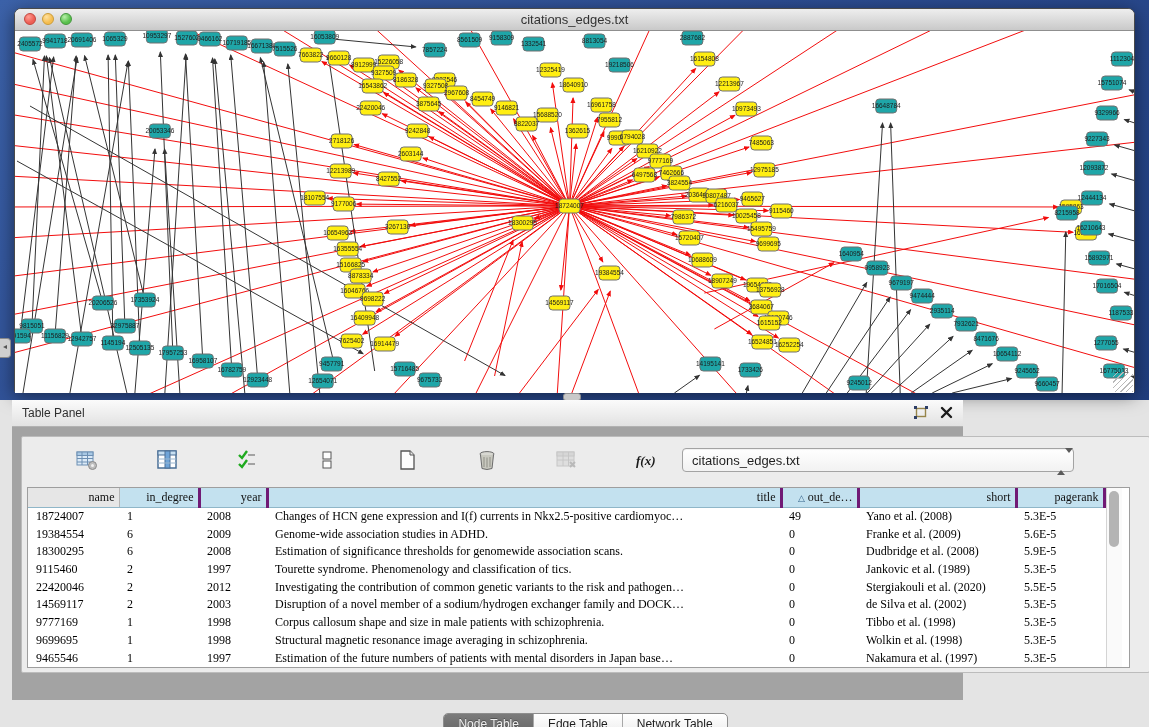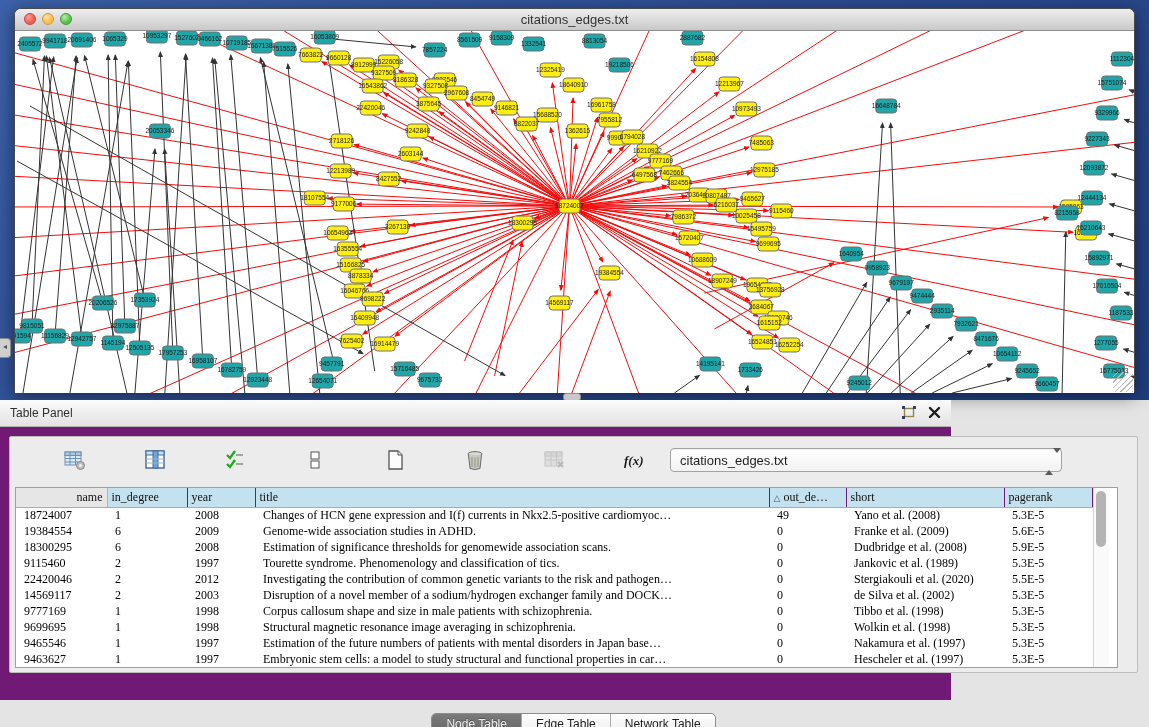--- a/index.html
+++ b/index.html
@@ -27,21 +27,21 @@
   .tl.grn{left:45px;background:radial-gradient(circle at 35% 30%,#b7f0a8,#58c04c 60%);border:1px solid #43963c;}
   #net-canvas{position:relative;width:1119px;height:362px;background:#ffffff;overflow:hidden;}
   #net-svg{display:block;width:100%;height:100%;}
   .e-red{stroke:#f20c0c;stroke-width:1;}
   .e-blk{stroke:#333333;stroke-width:1;}
   .node-label{font-family:"Liberation Sans",sans-serif;font-size:6.5px;fill:#1c1c1c;text-anchor:middle;}
   #resize-grip{position:absolute;right:1px;bottom:1px;width:20px;height:20px;
     background:repeating-linear-gradient(135deg,transparent 0 3px,#b9b9b9 3px 4px);}
 
   
-  #table-panel{position:absolute;left:0;top:400px;width:951px;height:300px;background:#701a75;}
+  #table-panel{position:absolute;left:12px;top:400px;width:951px;height:300px;background:#a3a3a3;}
   #panel-header{position:relative;height:26px;background:linear-gradient(#fbfbfb,#e2e2e2);
     border-bottom:1px solid #b2b2b2;}
   #panel-title{position:absolute;left:10px;top:6px;font-size:12px;color:#2f2f2f;}
   #panel-header-icons{position:absolute;right:10px;top:5px;display:flex;gap:12px;align-items:center;}
   #panel-frame{position:absolute;left:9px;top:36px;width:1129px;height:237px;border:1px solid #bcbcbc;
     border-radius:2px;background:#ececec;box-sizing:border-box;}
   #toolbar{position:absolute;left:6px;top:8px;height:30px;display:flex;align-items:center;gap:7px;}
   .tb-btn{width:28px;height:26px;display:flex;align-items:center;justify-content:center;border-radius:3px;margin-left:45px;}
   .tb-btn.disabled{opacity:.45;}
   #table-select{margin-left:14px;width:390px;height:22px;border:1px solid #a3a3a3;border-radius:4px;
@@ -50,22 +50,22 @@
   #table-select-value{font-size:13px;color:#1f1f1f;padding-left:9px;}
   #select-arrows{position:absolute;right:7px;top:4px;width:9px;height:14px;}
   #select-arrows .up{width:0;height:0;border-left:4px solid transparent;border-right:4px solid transparent;
     border-bottom:5px solid #5a5a5a;margin-bottom:3px;}
   #select-arrows .dn{width:0;height:0;border-left:4px solid transparent;border-right:4px solid transparent;
     border-top:5px solid #5a5a5a;}
 
   #table-wrap{position:absolute;left:5px;top:50px;width:1103px;height:181px;background:#ffffff;
     border:1px solid #9e9e9e;box-sizing:border-box;display:flex;}
   table{border-collapse:collapse;table-layout:fixed;width:1076px;font-size:12px;font-family:Liberation Serif, serif;}
-  th{height:19px;background:#c3e1ef;border-right:1px solid #701a75;border-bottom:1px solid #8fb6c8;
-     font-weight:normal;color:#111;text-align:left;overflow:hidden;white-space:nowrap;padding:0 4px;box-sizing:border-box;}
+  th{height:19px;background:#c3e1ef;border-right:3px solid #701a75;border-bottom:1px solid #8fb6c8;
+     font-weight:normal;color:#111;text-align:right;overflow:hidden;white-space:nowrap;padding:0 4px;box-sizing:border-box;}
   th.gray{background:#e6e6e6;border-right:1px solid #b5b5b5;text-align:right;}
   td{height:16px;padding:0 2px 0 8px;color:#000;white-space:nowrap;overflow:hidden;text-overflow:clip;}
   .sort-tri{color:#35648c;font-size:9px;margin-right:3px;}
   #vscroll{width:15px;background:#fafafa;border-left:1px solid #d4d4d4;position:relative;}
   #vthumb{position:absolute;left:2px;top:3px;width:10px;height:56px;border-radius:6px;background:#b4b4b4;}
 
   
   #tab-bar{position:absolute;left:0;top:276px;width:100%;display:flex;justify-content:center;}
   #tab-control{display:flex;height:20px;border:1px solid #8d8d8d;border-radius:5px;overflow:hidden;
     background:linear-gradient(#ffffff,#ededed);box-shadow:0 1px 0 rgba(255,255,255,.7);}
@@ -1010,29 +1010,20 @@
               </tr>
               <tr>
                 <td>9465546</td>
                 <td>1</td>
                 <td>1997</td>
                 <td>Estimation of the future numbers of patients with mental disorders in Japan base…</td>
                 <td>0</td>
                 <td>Nakamura et al. (1997)</td>
                 <td>5.3E-5</td>
               </tr>
-              <tr>
-                <td>9463627</td>
-                <td>1</td>
-                <td>1997</td>
-                <td>Embryonic stem cells: a model to study structural and functional properties in car…</td>
-                <td>0</td>
-                <td>Hescheler et al. (1997)</td>
-                <td>5.3E-5</td>
-              </tr>
             </tbody>
         </table>
         <div id="vscroll">
           <div id="vthumb"></div>
         </div>
       </div>
 
       <div id="tab-bar">
         <div id="tab-control">
             <span class="seg selected">Node Table</span>

